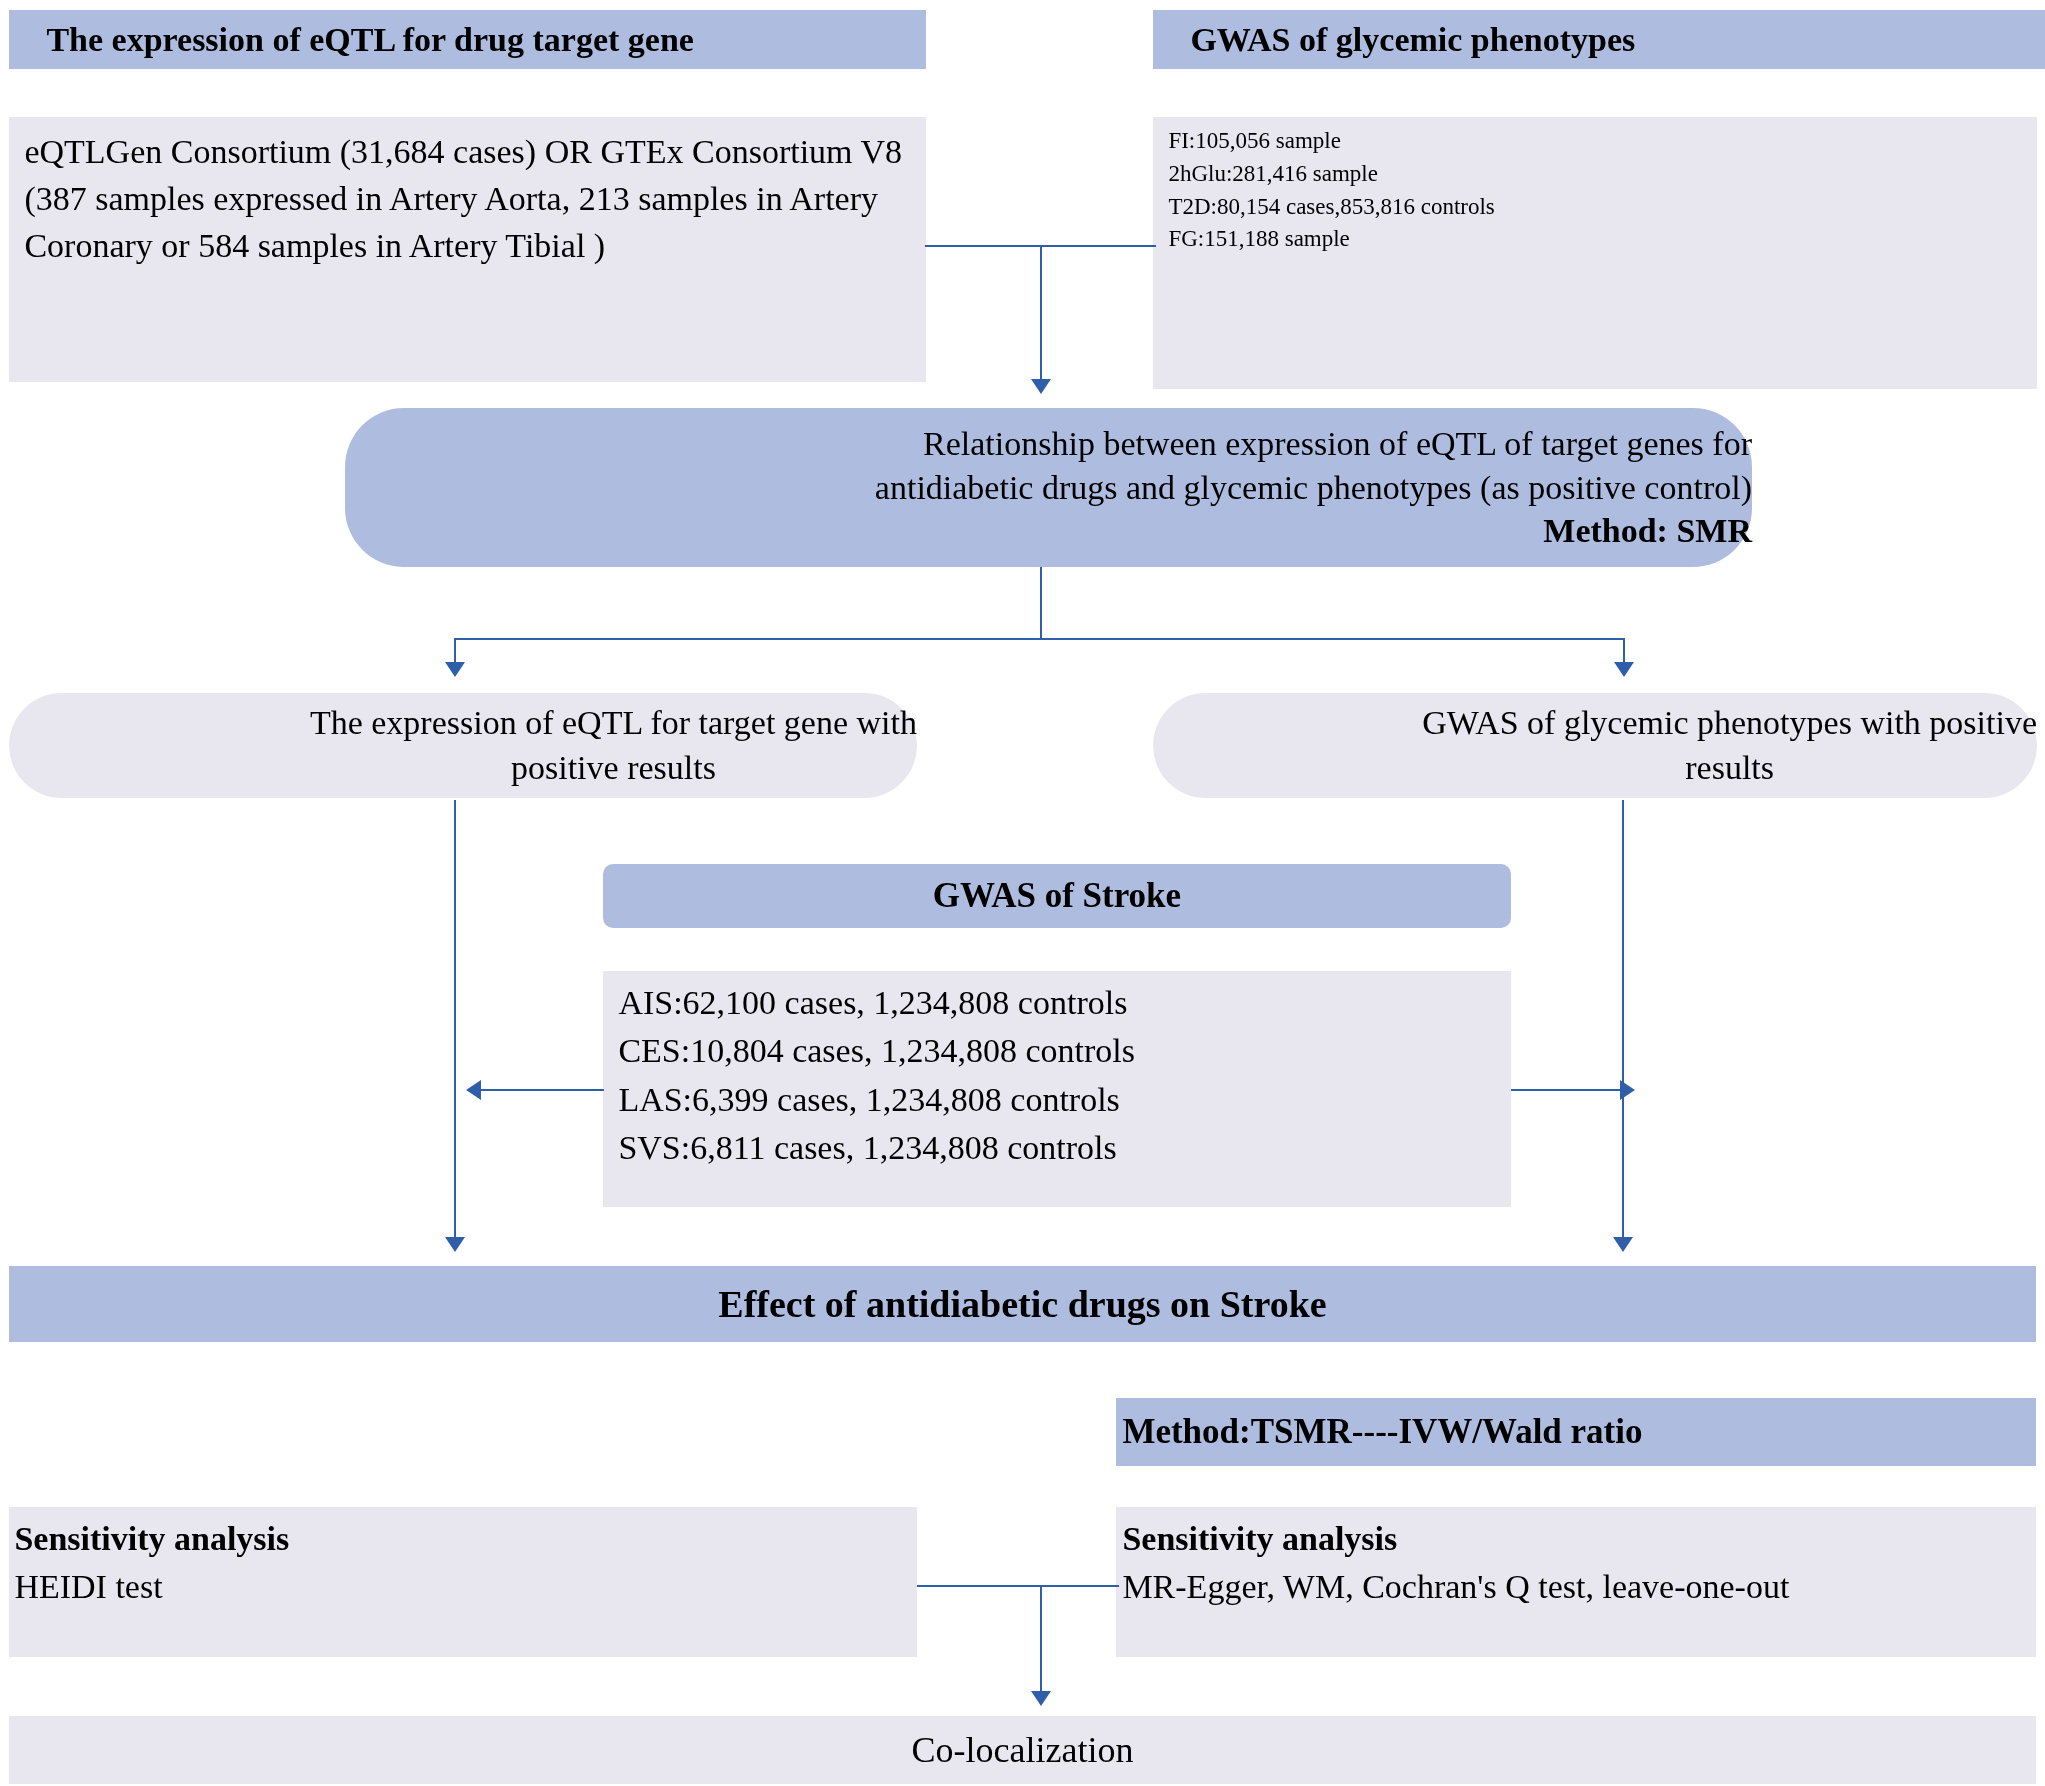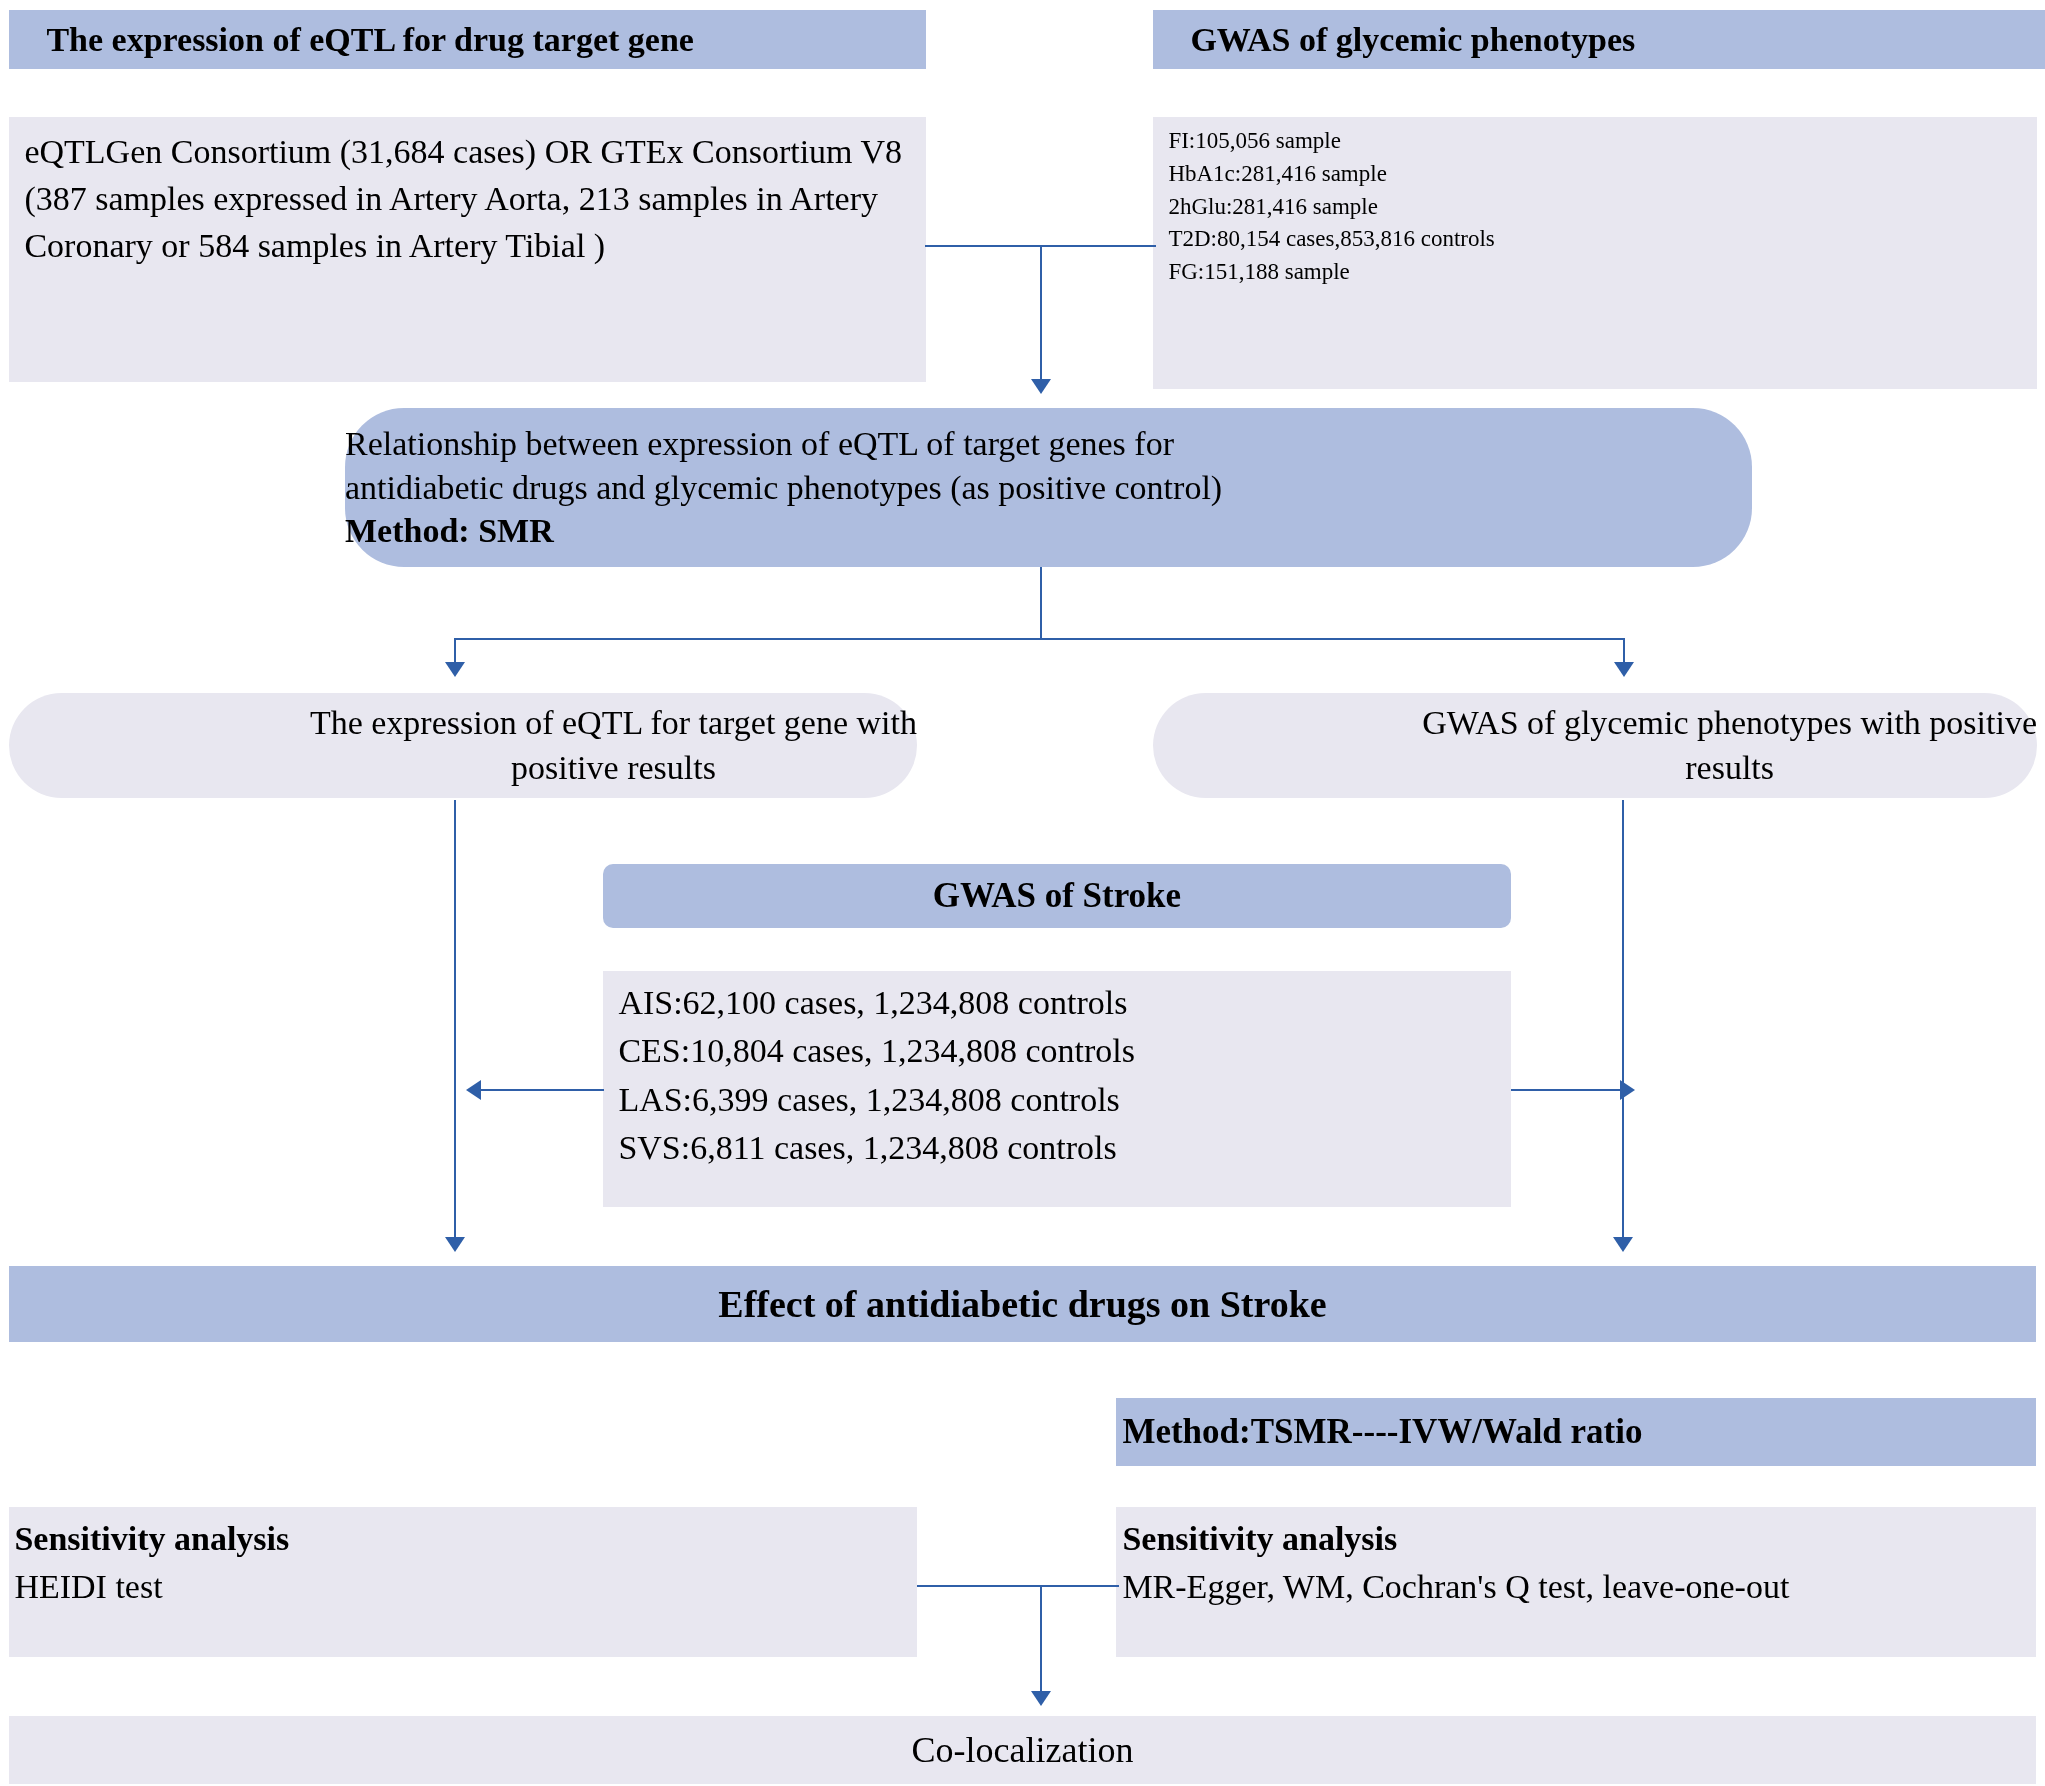--- a/index.html
+++ b/index.html
@@ -30,21 +30,21 @@
     font-weight: bold;
   }
   .body-box {
     background: #e8e7f0;
   }
   .pill {
     background: #aebddf;
     border-radius: 59px;
     display: flex;
     flex-direction: column;
-    align-items: flex-start;
+    align-items: flex-end;
     justify-content: center;
     text-align: center;
   }
   .pill-light {
     background: #e8e7f0;
     border-radius: 59px;
     display: flex;
     align-items: center;
     justify-content: flex-end;
     text-align: center;
@@ -105,21 +105,20 @@
   <div class="box body-box" style="left:9px; top:117px; width:917px; height:265px; font-size:34px; line-height:1.38; padding:11.8px 18px 0 15.4px;">
     <span>eQTLGen Consortium (31,684 cases) OR GTEx Consortium V8 (387 samples expressed in Artery Aorta, 213 samples in Artery Coronary or 584 samples in Artery Tibial )</span>
   </div>
 
   <div class="box hdr" style="left:1153px; top:10px; width:992px; height:59px; font-size:34px;">
     <span class="pad-l">GWAS of glycemic phenotypes</span>
   </div>
 
   <div class="box body-box" style="left:1153px; top:117px; width:884px; height:272px; font-size:23px; line-height:1.42; padding:8.2px 0 0 15.4px;">
     <div class="txt-line">FI:105,056 sample</div>
-    <div class="txt-line">HbA1c:281,416 sample</div>
     <div class="txt-line">2hGlu:281,416 sample</div>
     <div class="txt-line">T2D:80,154 cases,853,816 controls</div>
     <div class="txt-line">FG:151,188 sample</div>
   </div>
 
   <div class="hline" style="left:925px; top:245px; width:231px;"></div>
   <div class="vline" style="left:1040px; top:245px; height:136px;"></div>
   <div class="arrow-down" style="left:1031px; top:379px;"></div>
 
   <div class="box pill" style="left:345px; top:408px; width:1407px; height:159px; font-size:34px; line-height:1.28;">

